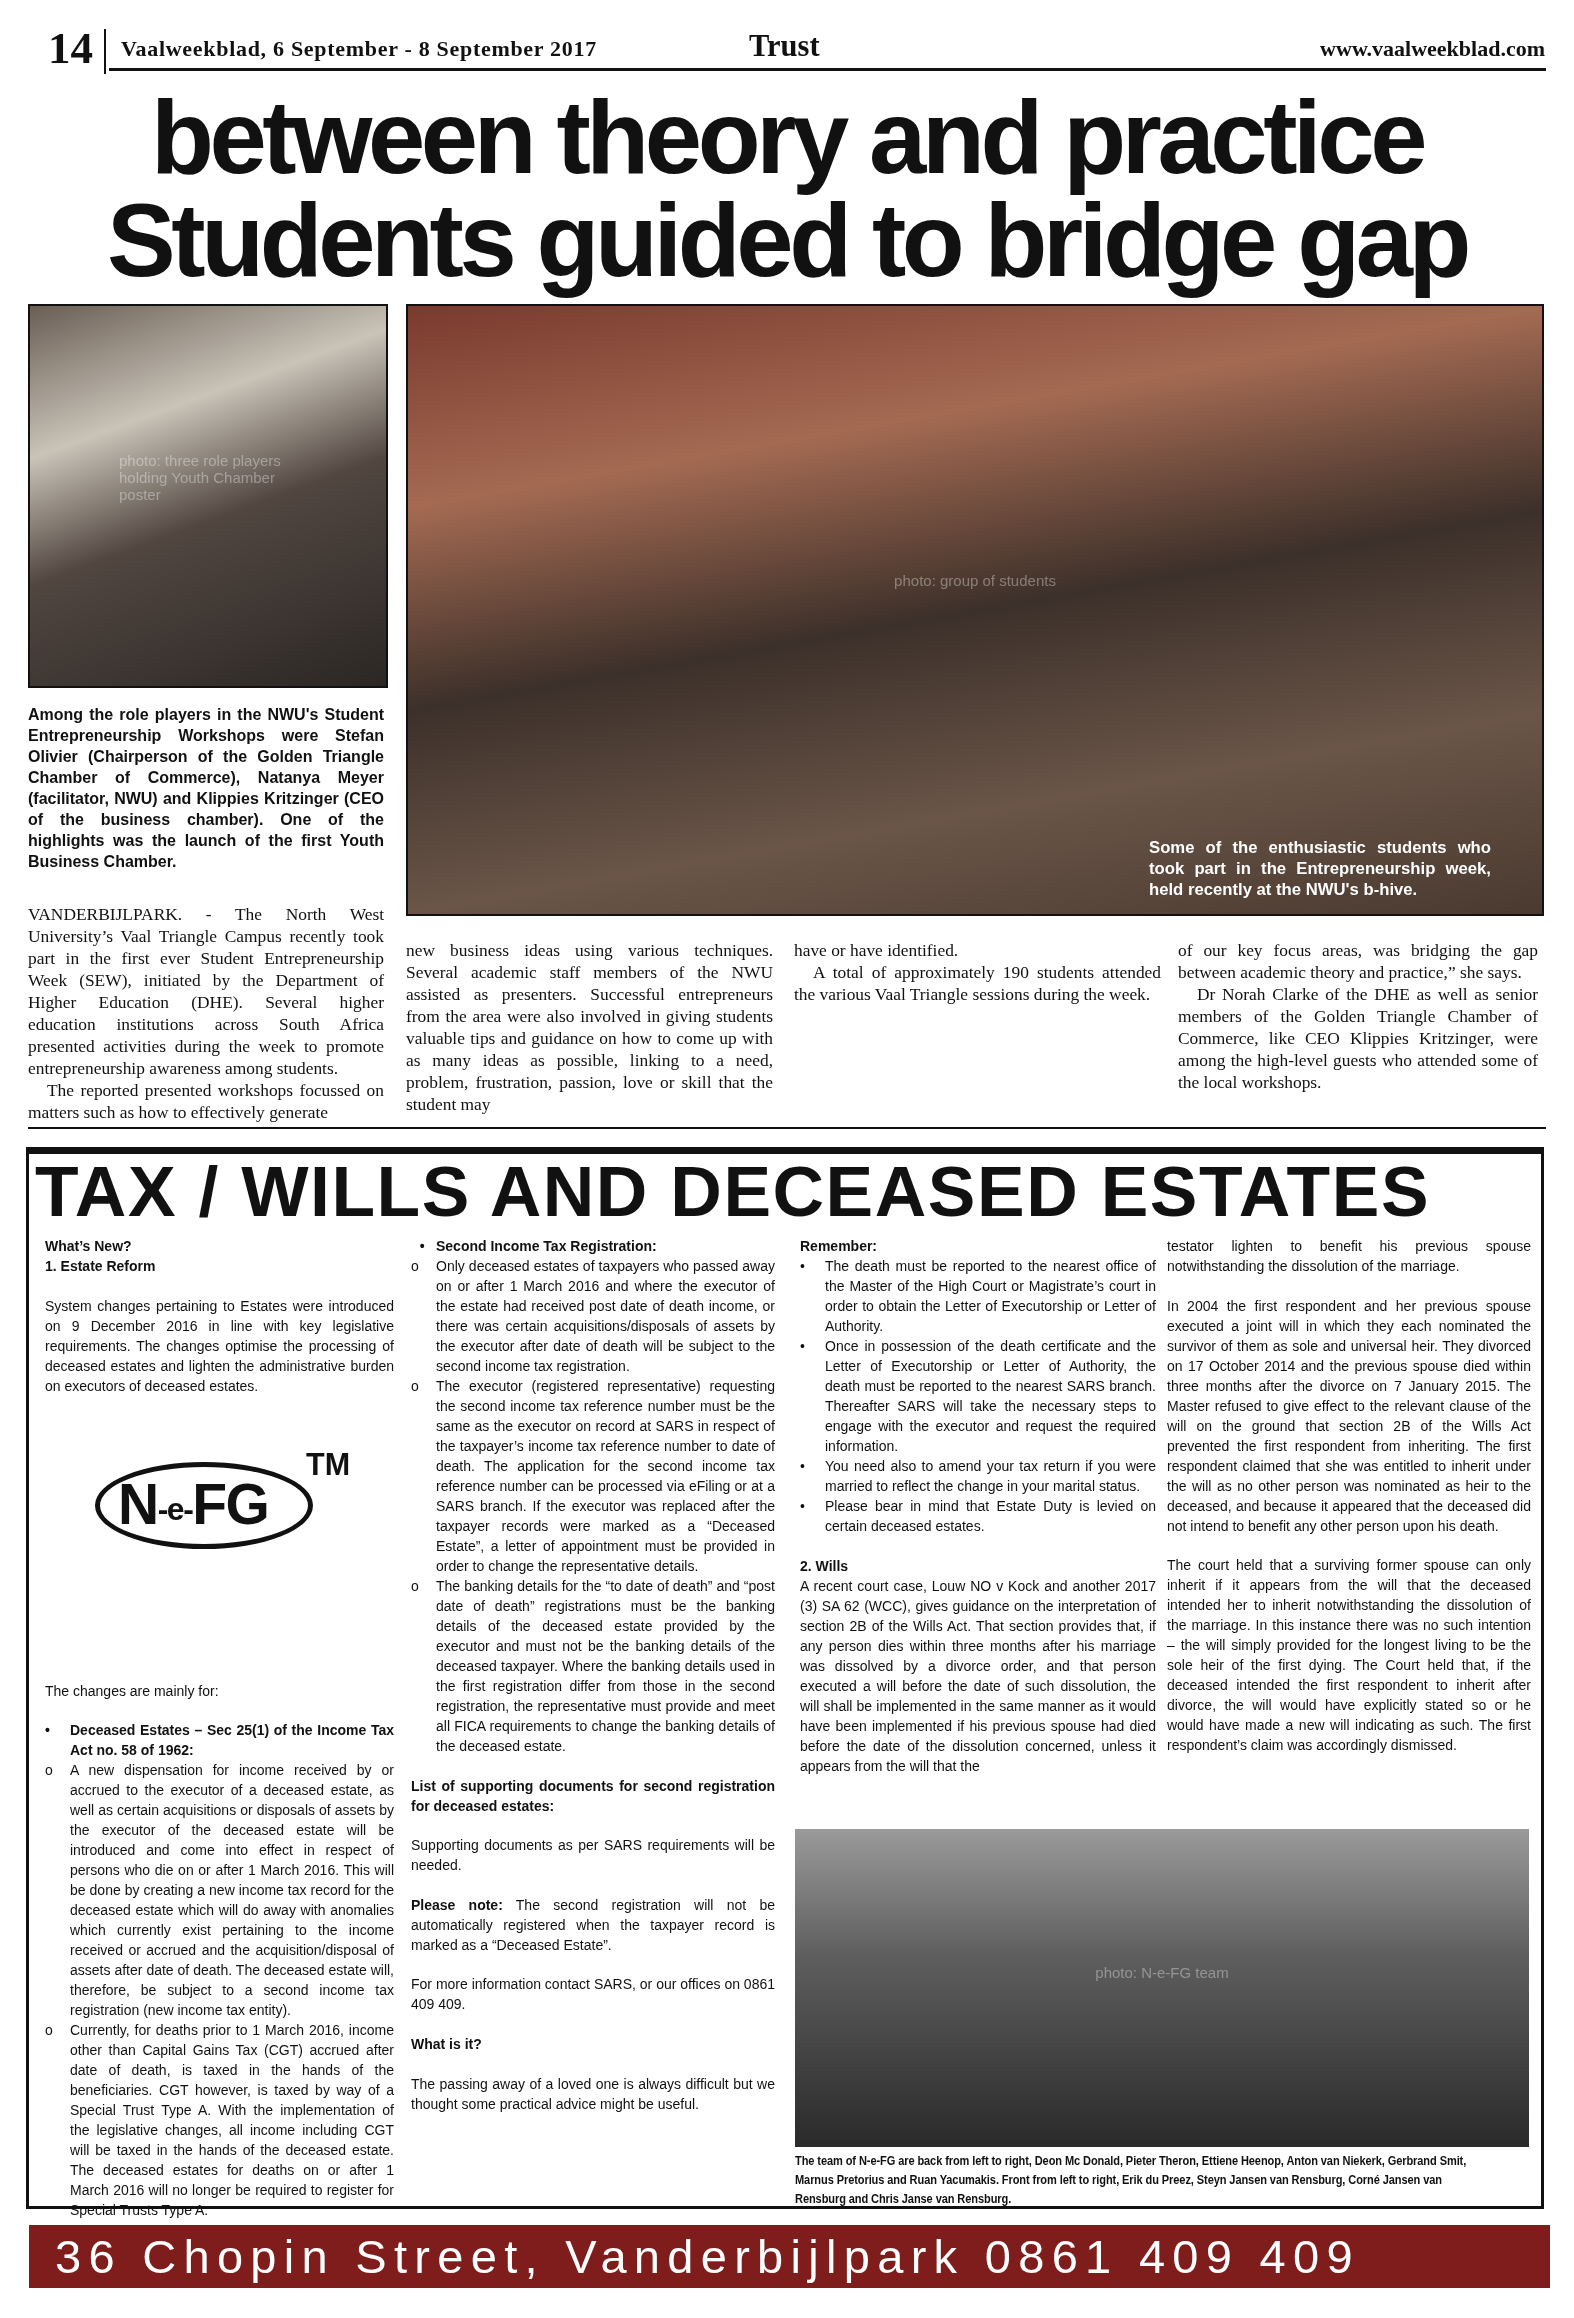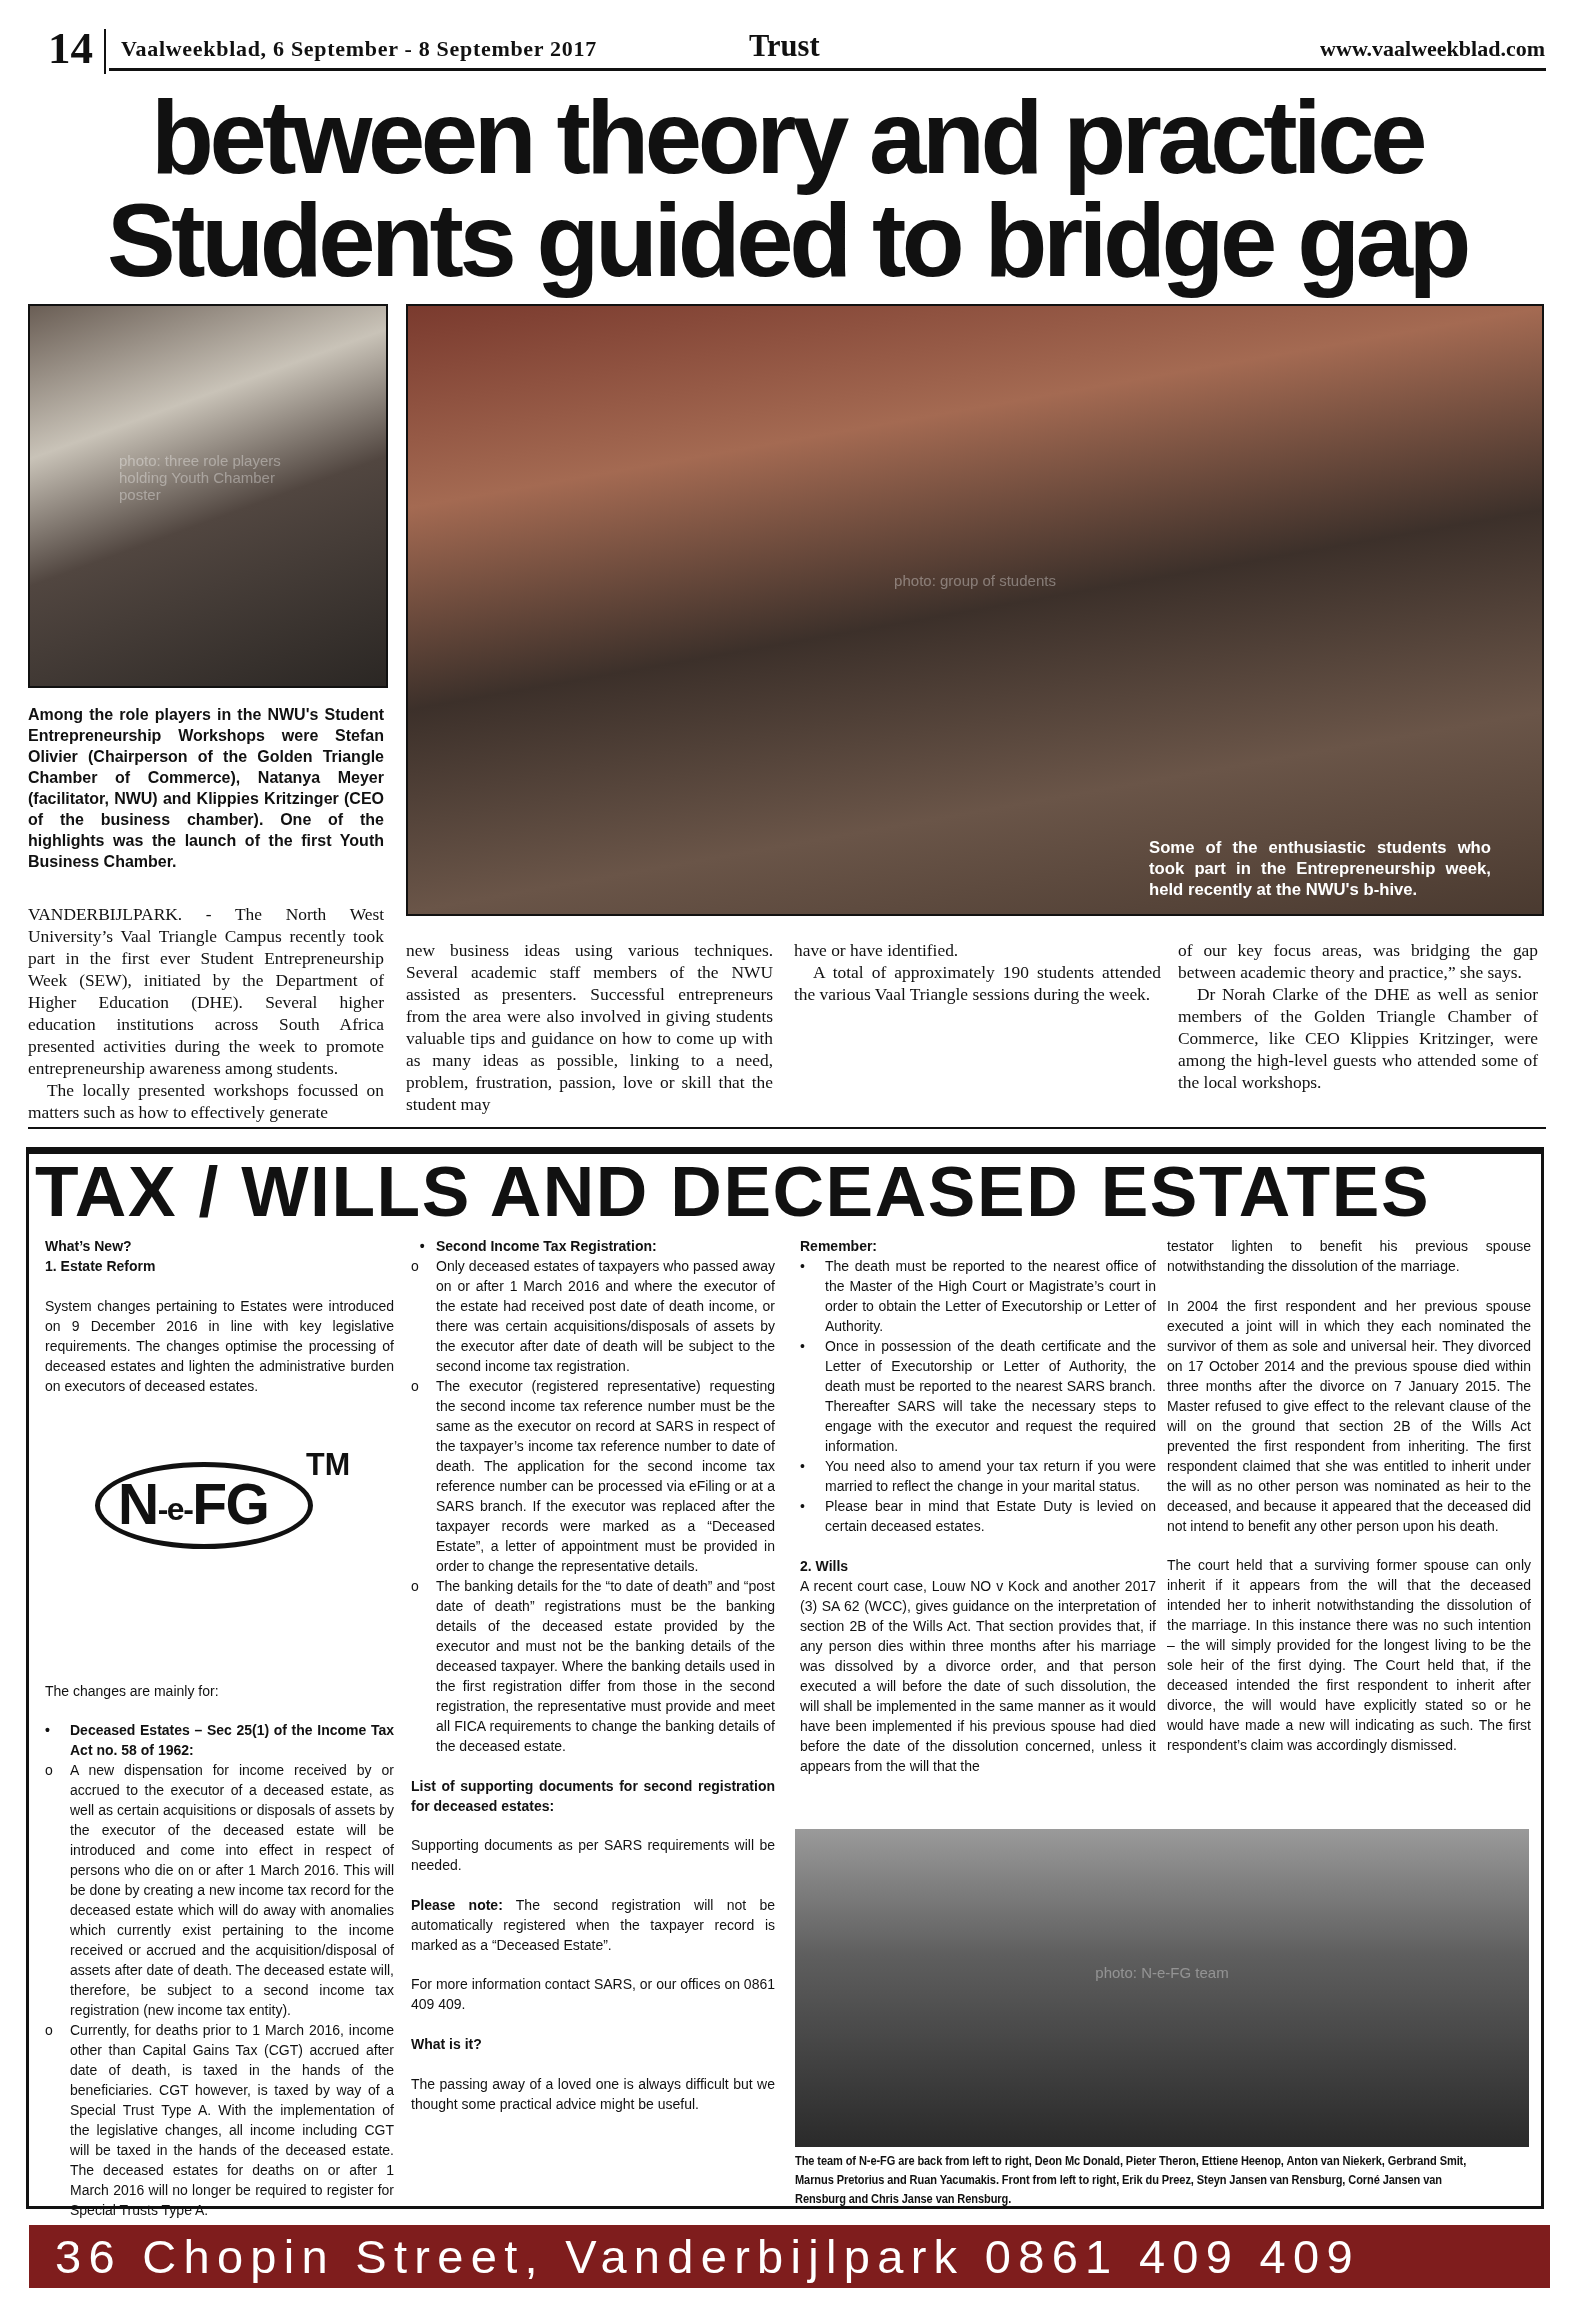--- a/index.html
+++ b/index.html
@@ -85,21 +85,21 @@
 </div>
 <div class="abs photo photo-main">
   <span class="photo-label sans">photo: group of students</span>
   <div class="abs sans photo-caption-overlay">Some of the enthusiastic students who took part in the Entrepreneurship week, held recently at the NWU's b-hive.</div>
 </div>
 
 <div class="abs sans cap-small">Among the role players in the NWU's Student Entrepreneurship Workshops were Stefan Olivier (Chairperson of the Golden Triangle Chamber of Commerce), Natanya Meyer (facilitator, NWU) and Klippies Kritzinger (CEO of the business chamber). One of the highlights was the launch of the first Youth Business Chamber.</div>
 
 <div class="abs serif col art-col1">
   <div>VANDERBIJLPARK. - The North West University’s Vaal Triangle Campus recently took part in the first ever Student Entrepreneurship Week (SEW), initiated by the Department of Higher Education (DHE). Several higher education institutions across South Africa presented activities during the week to promote entrepreneurship awareness among students.</div>
-  <div class="indent">The locally presented workshops focussed on matters such as how to effectively generate</div>
+  <div class="indent">The reported presented workshops focussed on matters such as how to effectively generate</div>
 </div>
 <div class="abs serif col art-col2">
   <div>new business ideas using various techniques. Several academic staff members of the NWU assisted as presenters. Successful entrepreneurs from the area were also involved in giving students valuable tips and guidance on how to come up with as many ideas as possible, linking to a need, problem, frustration, passion, love or skill that the student may</div>
 </div>
 <div class="abs serif col art-col3">
   <div>have or have identified.</div>
   <div class="indent">A total of approximately 190 students attended the various Vaal Triangle sessions during the week.</div>
 </div>
 <div class="abs serif col art-col4">
   <div>of our key focus areas, was bridging the gap between academic theory and practice,” she says.</div>

